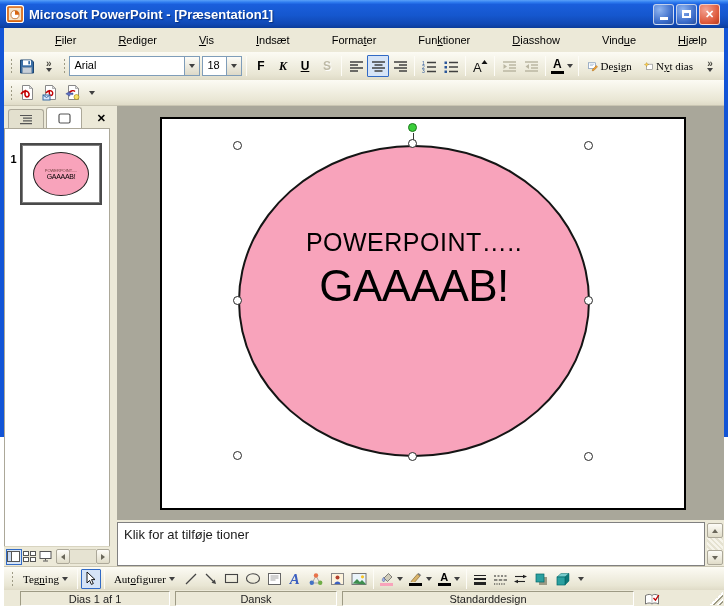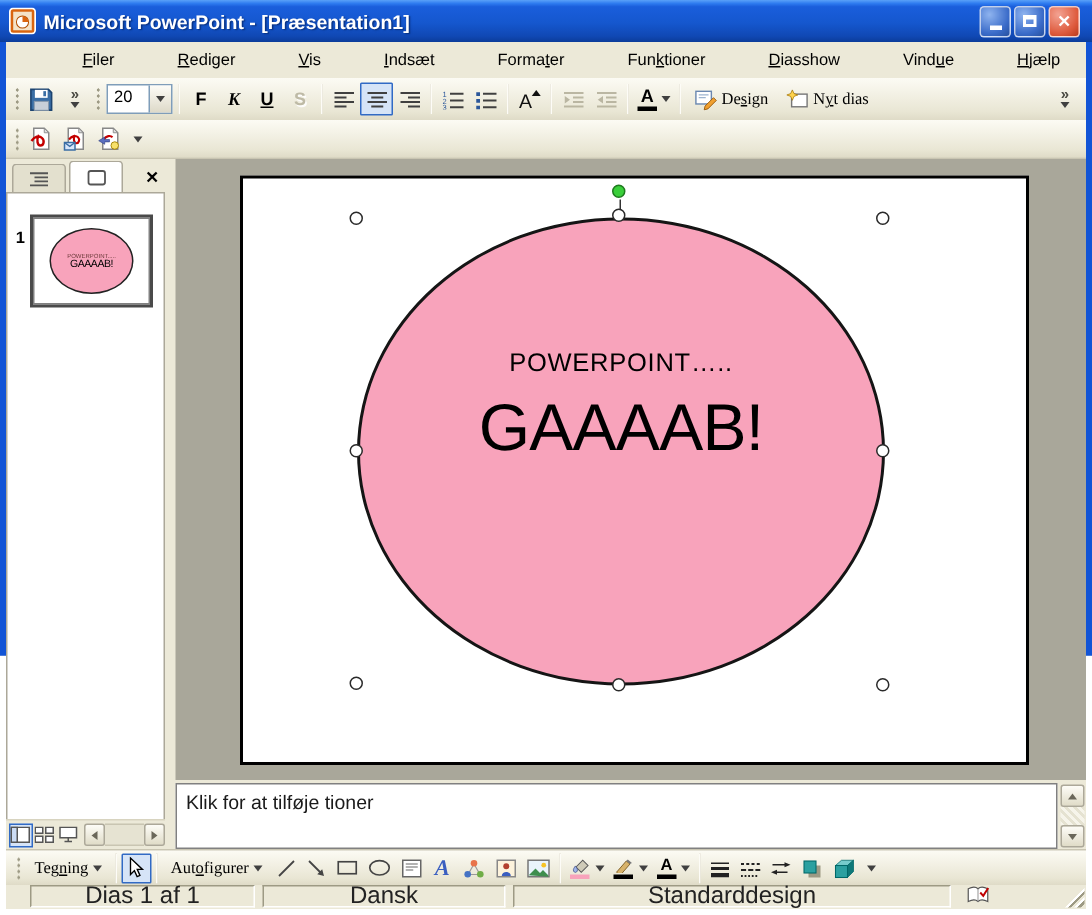--- a/index.html
+++ b/index.html
@@ -87,39 +87,39 @@
   .tri-u { width:0;height:0;border-left:3px solid transparent;border-right:3px solid transparent;border-bottom:4px solid #6a675a; }
   .tri-d { width:0;height:0;border-left:3px solid transparent;border-right:3px solid transparent;border-top:4px solid #6a675a; }
   .hscrolltrack { width:28px; height:15px; background:#E6E3D2; border:1px solid #C9C5B2; border-left:none; border-right:none; }
   .splitter { width:7px; background:#ECE9D8; }
 
   .rightcol { flex:1; display:flex; flex-direction:column; }
   .editor { position:relative; height:414px; background:#A9A79A; overflow:hidden; }
   .slide { position:absolute; left:43px; top:11px; width:526px; height:393px; background:#fff; border:2px solid #000; }
   .ellipse { position:absolute; left:121px; top:39px; width:352px; height:312px; border-radius:50%; border:2px solid #151515; }
   .slidetext { position:absolute; left:97px; top:124px; width:400px; text-align:center; }
-  .line1 { font-size:17px; line-height:24px; letter-spacing:.5px; }
+  .line1 { font-size:25px; line-height:24px; letter-spacing:.5px; }
   .line2 { font-size:44px; line-height:48px; margin-top:8px; letter-spacing:-.5px; }
   .handle { position:absolute; width:9px; height:9px; border-radius:50%; background:#fff; border:1px solid #2a2a2a; }
   .handle.rot { background:#3ACF3A; border-color:#1F7A1F; }
   .rotstem { position:absolute; left:296px; top:27px; width:1px; height:9px; background:#333; }
 
   .notesrow { height:46px; display:flex; background:#ECE9D8; padding-top:2px; }
   .notes { flex:1; background:#fff; border:1px solid #808080; padding:4px 6px; font-size:13px; color:#1a1a1a; }
   .vscroll { width:19px; display:flex; flex-direction:column; align-items:center; padding:1px 1px; gap:0; }
   .vscroll .sbtn { width:16px; height:15px; }
   .vtrack { width:16px; flex:1; background:repeating-linear-gradient(45deg,#F6F4EA 0 2px,#E5E2D1 2px 4px); }
 
   
   .drawbar { height:24px; display:flex; align-items:center; background:linear-gradient(180deg,#FCFBF4,#E9E6D4 80%,#DFDBC7);
     border-top:1px solid #C9C5B2; padding:0 4px; }
   .drawbar .tbtn { height:20px; min-width:20px; }
 
   
-  .statusbar { height:16px; display:flex; align-items:flex-start; background:#ECE9D8; font-size:16px; color:#222; position:relative; }
+  .statusbar { height:16px; display:flex; align-items:flex-end; background:#ECE9D8; font-size:11px; color:#222; position:relative; }
   .spane { height:15px; border:1px solid; border-color:#9D9A84 #FFFFFF #FFFFFF #9D9A84;
     display:flex; align-items:center; justify-content:center; }
   .s1 { width:150px; margin-left:16px; }
   .s2 { width:292px; margin-left:5px; }
   .s3 { width:162px; margin-left:5px; }
   .sbook { margin-left:10px; }
   .resizegrip { position:absolute; right:1px; bottom:1px; width:13px; height:13px;
     background:linear-gradient(135deg,transparent 50%,#fff 50%,#fff 58%,#9D9A84 58%,#9D9A84 66%,transparent 66%,transparent 74%,#fff 74%,#fff 82%,#9D9A84 82%,#9D9A84 90%,transparent 90%); }
 
   svg { display:block; }
@@ -181,22 +181,28 @@
         <rect x="4" y="1.8" width="8" height="5" fill="#fff"></rect>
         <rect x="9.3" y="2.6" width="1.7" height="3.2" fill="#3A6EA5"></rect>
         <rect x="3.6" y="9" width="9" height="5.6" fill="#C8CFD8" stroke="#8898AA" stroke-width=".6"></rect>
       </svg>
     </div>
     <div class="tbtn chevstack">
       <span class="chev">»</span>
       <span class="arrow-down"></span>
     </div>
     <div class="grip"></div>
+    <div class="combo" style="width:146px">
+      <span class="val">Arial</span>
+      <div class="cbtn" style="border:none;border-left:1px solid #7F9DB9;height:auto">
+          <span class="arrow-down"></span>
+        </div>
+    </div>
     <div class="combo" style="width:44px">
-      <span class="val">20</span>
+      <span class="val">18</span>
       <div class="cbtn" style="border:none;border-left:1px solid #7F9DB9;height:auto">
           <span class="arrow-down"></span>
         </div>
     </div>
     <div class="sep"></div>
     <div class="tbtn letterbtn">F</div>
     <div class="tbtn letterbtn letter-k">K</div>
     <div class="tbtn letterbtn letter-u">U</div>
     <div class="tbtn letterbtn letter-s disabled">S</div>
     <div class="sep"></div>

